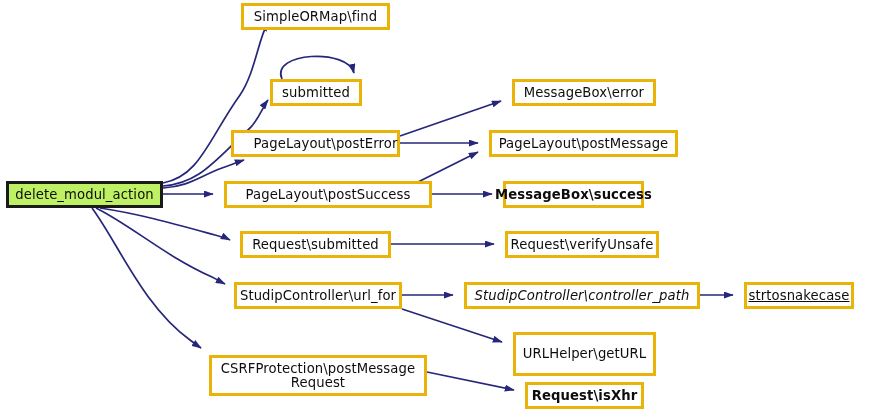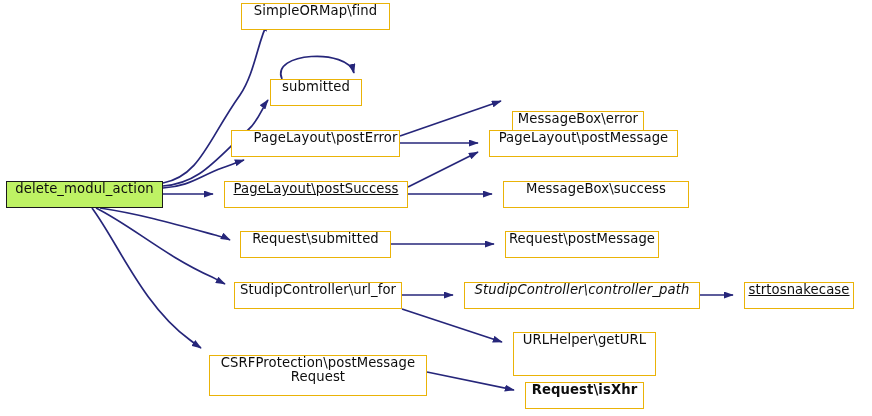--- a/index.html
+++ b/index.html
@@ -20,27 +20,27 @@
   #edge-layer {
     position: absolute;
     left: 0;
     top: 0;
     width: 872px;
     height: 416px;
   }
   .node {
     position: absolute;
     box-sizing: border-box;
-    border: 1px solid #eab308;
+    border: 3px solid #eab308;
     background: #ffffff;
     color: #0d0d0d;
     font-size: 13.2px;
     line-height: 14px;
     display: flex;
-    align-items: flex-start;
+    align-items: center;
     justify-content: center;
     text-align: center;
     white-space: pre-line;
     letter-spacing: 0.1px;
     z-index: 5;
   }
   .node.root {
     background: #bef264;
     border-color: #1a1a1a;
   }
@@ -75,28 +75,28 @@
         <path d="M 427,372 L 514,390" marker-end="url(#arrowhead)"></path>
         <path d="M 282,79 C 270,52 348,48 354,73" marker-end="url(#arrowhead)"></path>
       </g>
   </svg>
 
   <div id="nodes">
       <div class="node root" style="left: 6px; top: 181px; width: 157px; height: 27px;"><span>delete_modul_action</span></div>
       <div class="node" style="left: 241px; top: 3px; width: 149px; height: 27px;"><span>SimpleORMap\find</span></div>
       <div class="node" style="left: 270px; top: 79px; width: 92px; height: 27px;"><span>submitted</span></div>
       <div class="node" style="left: 231px; top: 130px; width: 169px; height: 27px; padding-left: 20px;"><span>PageLayout\postError</span></div>
-      <div class="node" style="left: 224px; top: 181px; width: 184px; height: 27px; text-decoration: underline;"><span>PageLayout\postSuccess</span></div>
+      <div class="node" style="left: 224px; top: 181px; width: 208px; height: 27px;"><span>PageLayout\postSuccess</span></div>
       <div class="node" style="left: 240px; top: 231px; width: 151px; height: 27px;"><span>Request\submitted</span></div>
       <div class="node" style="left: 234px; top: 282px; width: 168px; height: 27px;"><span>StudipController\url_for</span></div>
       <div class="node" style="left: 209px; top: 355px; width: 218px; height: 41px;"><span>CSRFProtection\postMessage
 Request</span></div>
-      <div class="node" style="left: 512px; top: 79px; width: 132px; height: 27px; margin-top: 32px;"><span>MessageBox\error</span></div>
+      <div class="node" style="left: 512px; top: 79px; width: 144px; height: 27px;"><span>MessageBox\error</span></div>
       <div class="node" style="left: 489px; top: 130px; width: 189px; height: 27px;"><span>PageLayout\postMessage</span></div>
-      <div class="node" style="left: 503px; top: 181px; width: 186px; height: 27px;"><span>MessageBox\success</span></div>
-      <div class="node" style="left: 505px; top: 231px; width: 154px; height: 27px;"><span>Request\postMessage</span></div>
+      <div class="node" style="left: 503px; top: 181px; width: 141px; height: 27px; font-weight: bold;"><span>MessageBox\success</span></div>
+      <div class="node" style="left: 505px; top: 231px; width: 154px; height: 27px;"><span>Request\verifyUnsafe</span></div>
       <div class="node" style="left: 464px; top: 282px; width: 236px; height: 27px; font-style: italic;"><span>StudipController\controller_path</span></div>
       <div class="node" style="left: 513px; top: 332px; width: 143px; height: 44px;"><span>URLHelper\getURL</span></div>
       <div class="node" style="left: 525px; top: 382px; width: 119px; height: 27px; font-weight: bold;"><span>Request\isXhr</span></div>
       <div class="node" style="left: 744px; top: 282px; width: 110px; height: 27px; text-decoration: underline;"><span>strtosnakecase</span></div>
     </div>
 
 </div>
 
 </body></html>

